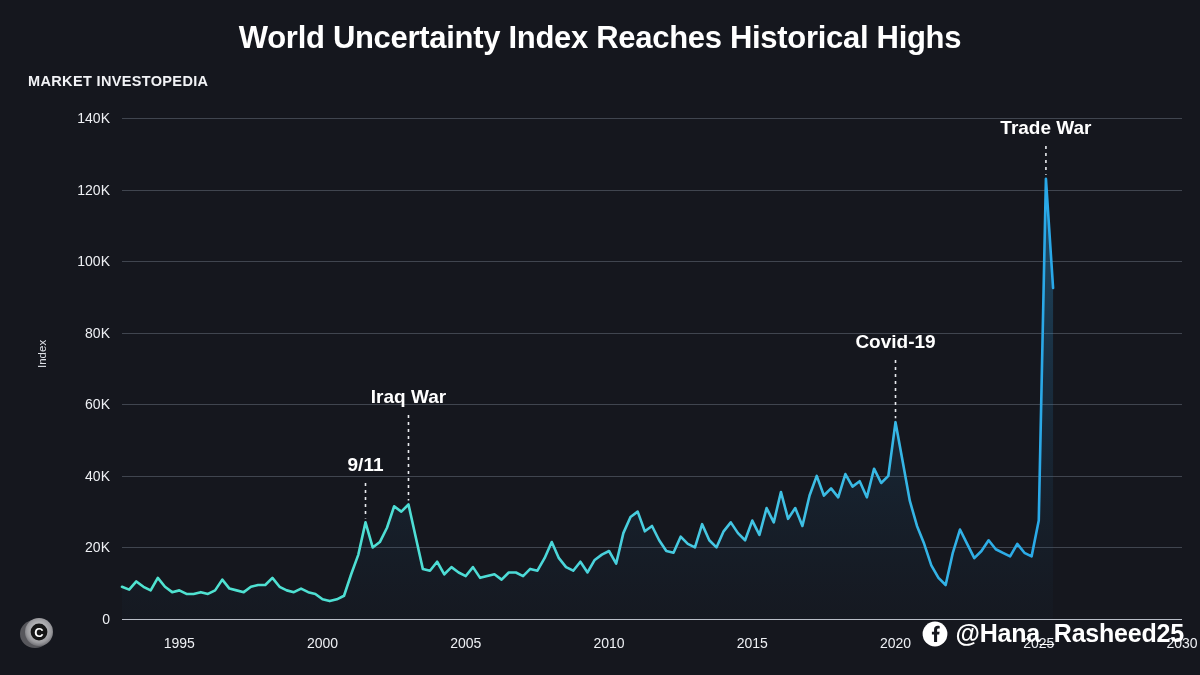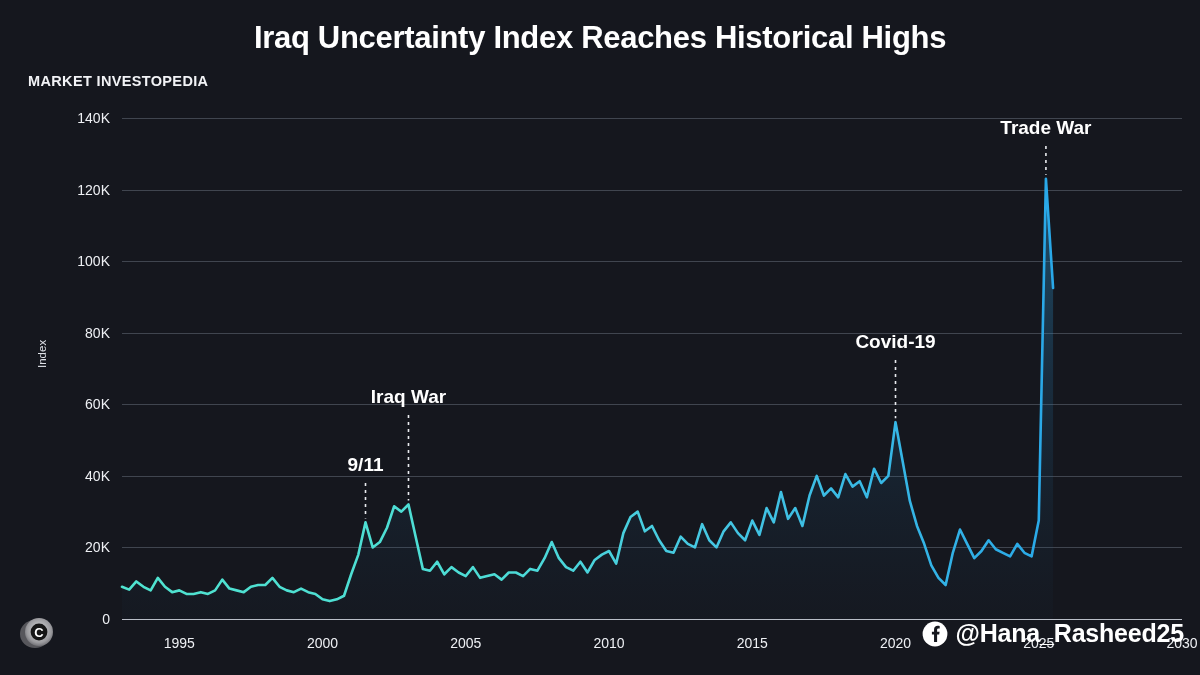--- a/index.html
+++ b/index.html
@@ -83,21 +83,21 @@
     font-weight: 700;
     letter-spacing: -0.2px;
     white-space: nowrap;
   }
 </style>
 </head>
 <body>
 
 <div id="root">
 
-  <div id="chart-title">Iraq Uncertainty Index Reaches Historical Highs</div>
+  <div id="chart-title">World Uncertainty Index Reaches Historical Highs</div>
   <div id="brand-label">MARKET INVESTOPEDIA</div>
 
   <div id="plot-wrap">
     <svg id="chart-svg" width="1200" height="675" viewBox="0 0 1200 675">
       <defs>
         <linearGradient id="lineGrad" x1="0" y1="0" x2="1" y2="0">
           <stop offset="0%" stop-color="#4fe3cf"></stop>
           <stop offset="40%" stop-color="#4ddcd6"></stop>
           <stop offset="62%" stop-color="#46c8e2"></stop>
           <stop offset="100%" stop-color="#29a8e8"></stop>

